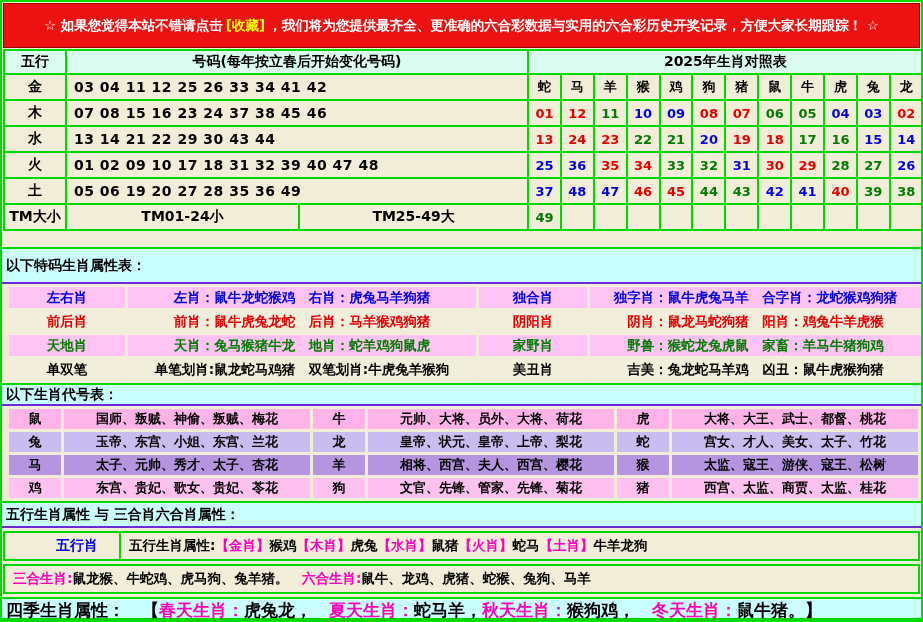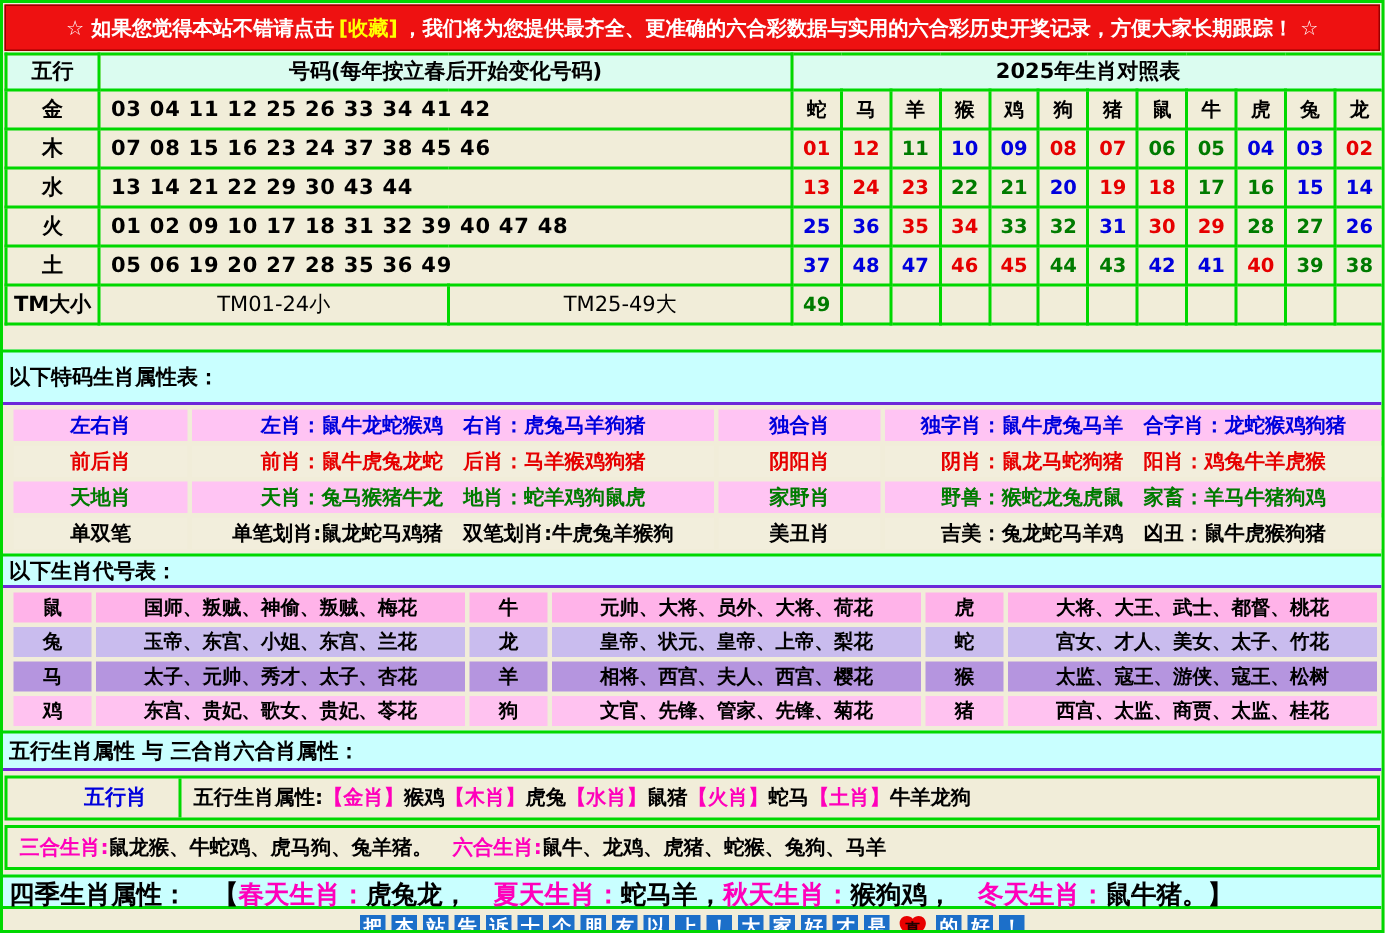--- a/index.html
+++ b/index.html
@@ -11,34 +11,34 @@
     font-family:"DejaVu Sans","Liberation Sans",sans-serif;
     overflow:hidden;
   }
   
   .c-r{color:#E60000}.c-b{color:#0000DD}.c-g{color:#007B00}.c-k{color:#000}.c-m{color:#FF00BB}
   
   .bg-pink{background:#FFC4F3}.bg-beige{background:#F2EEDC}
   .bg-pink1{background:#FFB3E9}.bg-lav{background:#C9BCEE}.bg-pur{background:#B595DF}.bg-pink2{background:#FFC2F0}
 
   .banner{
-    height:31px; margin:1px; background:#EE1111; border:1px solid #990000;
+    height:45px; margin:1px; background:#EE1111; border:1px solid #990000;
     color:#FFFFFF; font-weight:bold; font-size:13.5px;
     display:flex; align-items:center; justify-content:center; white-space:nowrap;
   }
   .banner .fav{color:#FFFF00; margin:0 3px;}
 
   table.main{border-collapse:collapse; width:919px; margin:1px 1px 16px 1px; table-layout:fixed;}
   table.main th, table.main td{border:2px solid #00D800; overflow:hidden; white-space:nowrap;}
   table.main th{background:#DBFCF0; font-size:14px; font-weight:bold; height:24px; color:#000;}
   table.main td{height:26px; background:#F1EDD9;}
   td.lab{text-align:center; font-weight:bold; font-size:14px; color:#000;}
   td.num{font-weight:bold; font-size:14px; padding-left:7px; color:#000; letter-spacing:.5px;}
   td.zc{text-align:center; font-weight:bold; font-size:13px;}
-  td.tmc{text-align:center; font-weight:normal; font-size:14px; color:#000;}
+  td.tmc{text-align:center; font-weight:bold; font-size:14px; color:#000;}
 
   .section-bar{
     background:#C9FFFF; border-top:2px solid #00D800; border-bottom:2px solid #6d28d9;
     font-weight:bold; font-size:14px; color:#000; padding-left:4px;
     display:flex; align-items:center;
   }
   #bar1{height:37px} #bar2{height:23px} #bar3{height:27px}
 
   table.attr{border-collapse:separate; border-spacing:3px; margin:0 4px; width:915px; table-layout:fixed;}
   table.attr td{height:21px; font-weight:bold; font-size:13.5px; text-align:center; overflow:hidden; white-space:nowrap;}

